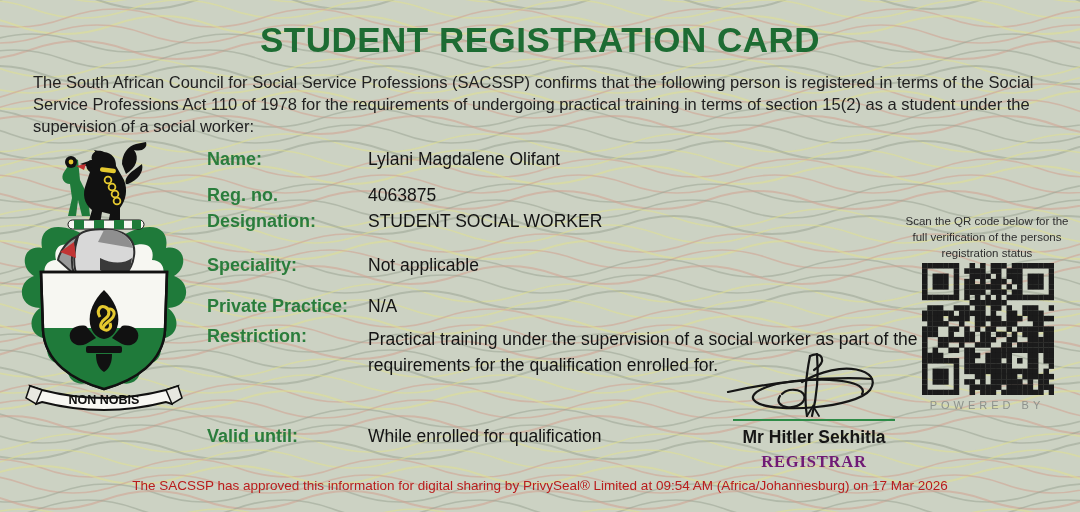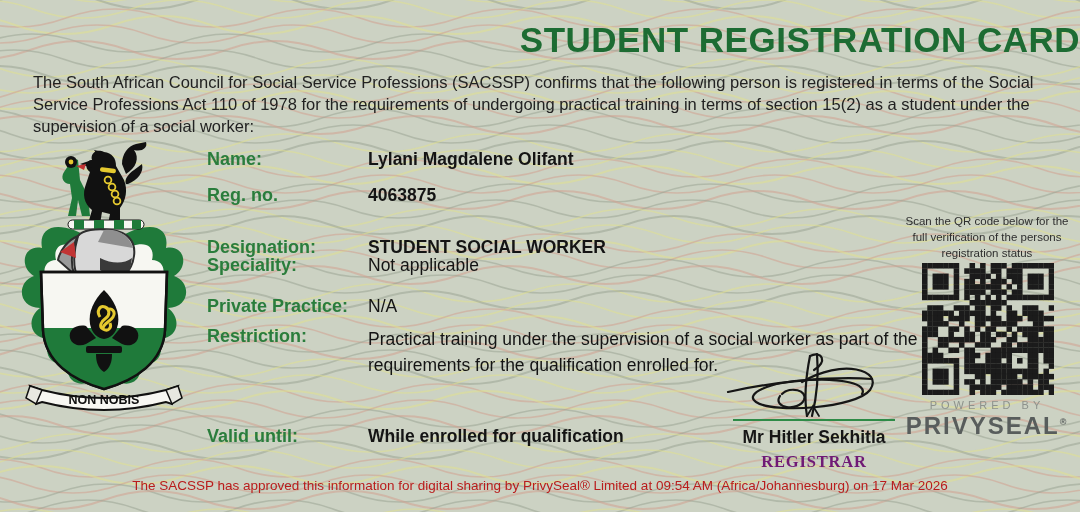--- a/index.html
+++ b/index.html
@@ -2,31 +2,31 @@
 <html><head>
 <meta charset="utf-8">
 <style>
   html,body{margin:0;padding:0;background:#ccd2c3;}
   .card{
     position:relative;width:1080px;height:512px;overflow:hidden;
     background:#ccd2c3;font-family:"Liberation Sans",sans-serif;color:#1d1d1d;
   }
   .waves{position:absolute;left:0;top:0;width:1080px;height:512px;}
   .title{
-    position:absolute;top:20px;left:0;width:1080px;text-align:right;
+    position:absolute;top:20px;left:0;width:1080px;text-align:center;
     font-size:35px;font-weight:700;color:#1d6c33;letter-spacing:.5px;margin:0;
   }
   .intro{
     position:absolute;top:72px;left:33px;width:1014px;text-align:left;
     font-size:16.5px;line-height:1.33;color:#222;margin:0;
   }
   .row{position:absolute;left:207px;font-size:17.5px;white-space:nowrap;}
   .lbl{display:inline-block;width:161px;font-size:18px;font-weight:700;color:#2a7d3c;vertical-align:top;}
   .val{color:#141414;vertical-align:top;}
-  .val.bold{font-weight:700;}
+  .val.bold{font-weight:400;}
   .val.wrap{display:inline-block;width:552px;white-space:normal;line-height:1.5;}
   .emblem{position:absolute;left:8px;top:140px;}
   .qr-instruction{
     position:absolute;left:903px;top:213px;width:168px;text-align:center;
     font-size:11.5px;line-height:1.4;color:#2e2e2e;
   }
   .qr-code{position:absolute;left:922px;top:263px;}
   .powered{
     position:absolute;left:898px;top:399px;width:178px;text-align:center;
     font-size:11px;letter-spacing:4px;color:#8d928c;font-weight:400;
@@ -202,21 +202,21 @@
       <text x="96" y="264" text-anchor="middle" font-family="Liberation Sans, sans-serif" font-size="12.5" font-weight="700" fill="#111">NON  NOBIS</text>
     </g>
   </svg>
 
   <div class="row" style="top:149px">
     <span class="lbl">Name:</span><span class="val bold">Lylani Magdalene Olifant</span>
   </div>
   <div class="row" style="top:185px">
     <span class="lbl">Reg. no.</span><span class="val bold">4063875</span>
   </div>
-  <div class="row" style="top:237px">
+  <div class="row" style="top:211px">
     <span class="lbl">Designation:</span><span class="val bold">STUDENT SOCIAL WORKER</span>
   </div>
   <div class="row" style="top:255px">
     <span class="lbl">Speciality:</span><span class="val">Not applicable</span>
   </div>
   <div class="row" style="top:296px">
     <span class="lbl">Private Practice:</span><span class="val">N/A</span>
   </div>
   <div class="row" style="top:326px">
     <span class="lbl">Restriction:</span><span class="val wrap">Practical training under the supervision of a social worker as part of the requirements for the qualification enrolled for.</span>
@@ -637,21 +637,20 @@
       <rect x="126.72" y="79.20" width="5.53" height="5.53" fill="#1b1b1b"></rect>
       <rect x="126.72" y="84.48" width="5.53" height="5.53" fill="#1b1b1b"></rect>
       <rect x="126.72" y="89.76" width="5.53" height="5.53" fill="#1b1b1b"></rect>
       <rect x="126.72" y="95.04" width="5.53" height="5.53" fill="#1b1b1b"></rect>
       <rect x="126.72" y="100.32" width="5.53" height="5.53" fill="#1b1b1b"></rect>
       <rect x="126.72" y="110.88" width="5.53" height="5.53" fill="#1b1b1b"></rect>
       <rect x="126.72" y="121.44" width="5.53" height="5.53" fill="#1b1b1b"></rect>
       <rect x="126.72" y="126.72" width="5.53" height="5.53" fill="#1b1b1b"></rect>
     </svg>
   <div class="powered">POWERED BY</div>
-  <div class="brand"><span>PRIVYSEAL</span><sup>®</sup></div>
 
   <svg class="sig-scribble" width="172" height="68" viewBox="0 0 172 68">
     <g fill="none" stroke="#161616" stroke-width="2.2" stroke-linecap="round">
       <path d="M6 40 C50 30 110 24 150 27"></path>
       <path d="M80 30 C120 6 162 18 148 38 C134 56 52 62 34 50 C22 42 46 30 86 28 C120 26 146 32 140 42"></path>
       <path d="M58 44 C50 56 76 60 82 48 C86 38 68 34 60 42"></path>
       <path d="M88 4 C84 24 82 46 85 64"></path>
       <path d="M95 2 C97 26 94 48 90 64"></path>
       <path d="M88 4 C100 -2 106 10 92 18"></path>
       <path d="M85 64 L91 54 L97 64" stroke-width="1.8"></path>

